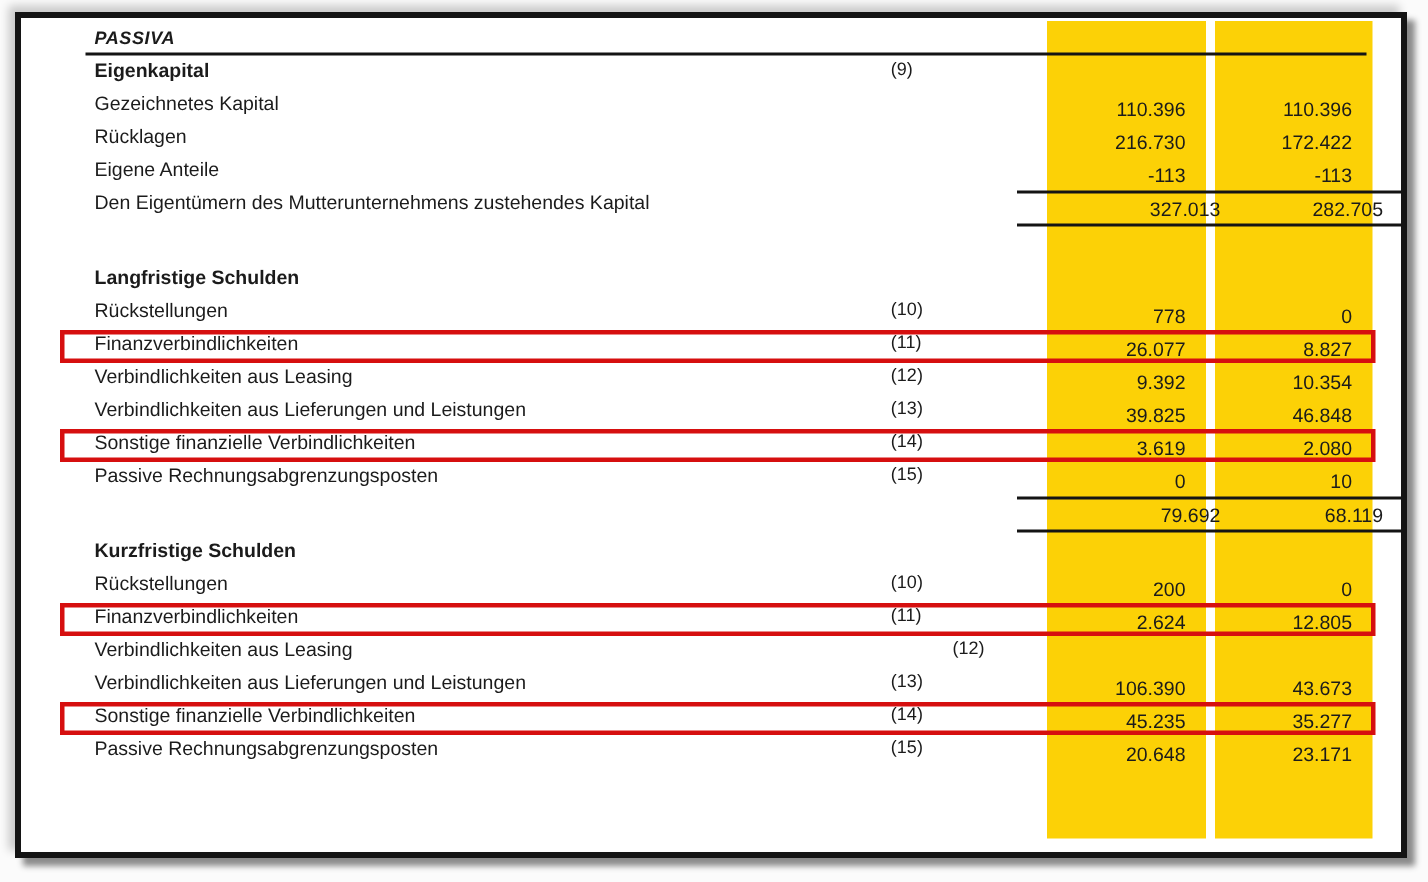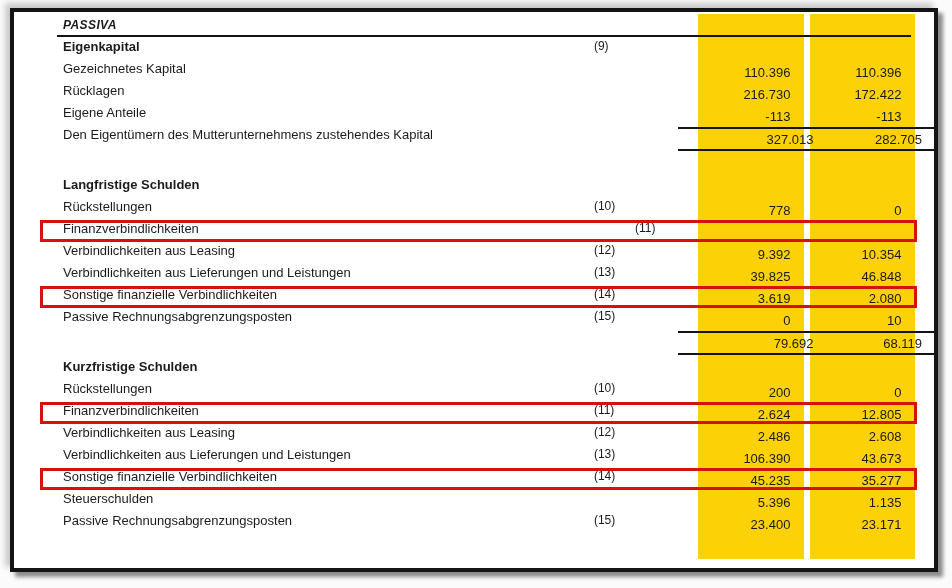--- a/index.html
+++ b/index.html
@@ -144,20 +144,25 @@
             <div class="cell v">778</div>
             <div class="gapcell"></div>
             <div class="cell v v2">0</div>
           </div>
       </div>
 
       <div class="row">
         <div class="hlbox"></div>
         <div class="cell label">Finanzverbindlichkeiten</div>
         <div class="cell note">(11)</div>
+        <div class="vals">
+            <div class="cell v">26.077</div>
+            <div class="gapcell"></div>
+            <div class="cell v v2">8.827</div>
+          </div>
       </div>
 
       <div class="row">
         <div class="cell label">Verbindlichkeiten aus Leasing</div>
         <div class="cell note">(12)</div>
         <div class="vals">
             <div class="cell v">9.392</div>
             <div class="gapcell"></div>
             <div class="cell v v2">10.354</div>
           </div>
@@ -233,25 +238,20 @@
         <div class="vals">
             <div class="cell v">2.624</div>
             <div class="gapcell"></div>
             <div class="cell v v2">12.805</div>
           </div>
       </div>
 
       <div class="row">
         <div class="cell label">Verbindlichkeiten aus Leasing</div>
         <div class="cell note">(12)</div>
-        <div class="vals">
-            <div class="cell v">2.486</div>
-            <div class="gapcell"></div>
-            <div class="cell v v2">2.608</div>
-          </div>
       </div>
 
       <div class="row">
         <div class="cell label">Verbindlichkeiten aus Lieferungen und Leistungen</div>
         <div class="cell note">(13)</div>
         <div class="vals">
             <div class="cell v">106.390</div>
             <div class="gapcell"></div>
             <div class="cell v v2">43.673</div>
           </div>
@@ -261,35 +261,26 @@
         <div class="hlbox"></div>
         <div class="cell label">Sonstige finanzielle Verbindlichkeiten</div>
         <div class="cell note">(14)</div>
         <div class="vals">
             <div class="cell v">45.235</div>
             <div class="gapcell"></div>
             <div class="cell v v2">35.277</div>
           </div>
       </div>
 
-      <div class="row">
-        <div class="cell label">Steuerschulden</div>
-        <div class="cell note"></div>
-        <div class="vals">
-            <div class="cell v">5.396</div>
-            <div class="gapcell"></div>
-            <div class="cell v v2">1.135</div>
-          </div>
-      </div>
 
       <div class="row">
         <div class="cell label">Passive Rechnungsabgrenzungsposten</div>
         <div class="cell note">(15)</div>
         <div class="vals">
-            <div class="cell v">23.400</div>
+            <div class="cell v">20.648</div>
             <div class="gapcell"></div>
             <div class="cell v v2">23.171</div>
           </div>
       </div>
 
 
     </div>
   </div>
 </div>
 

